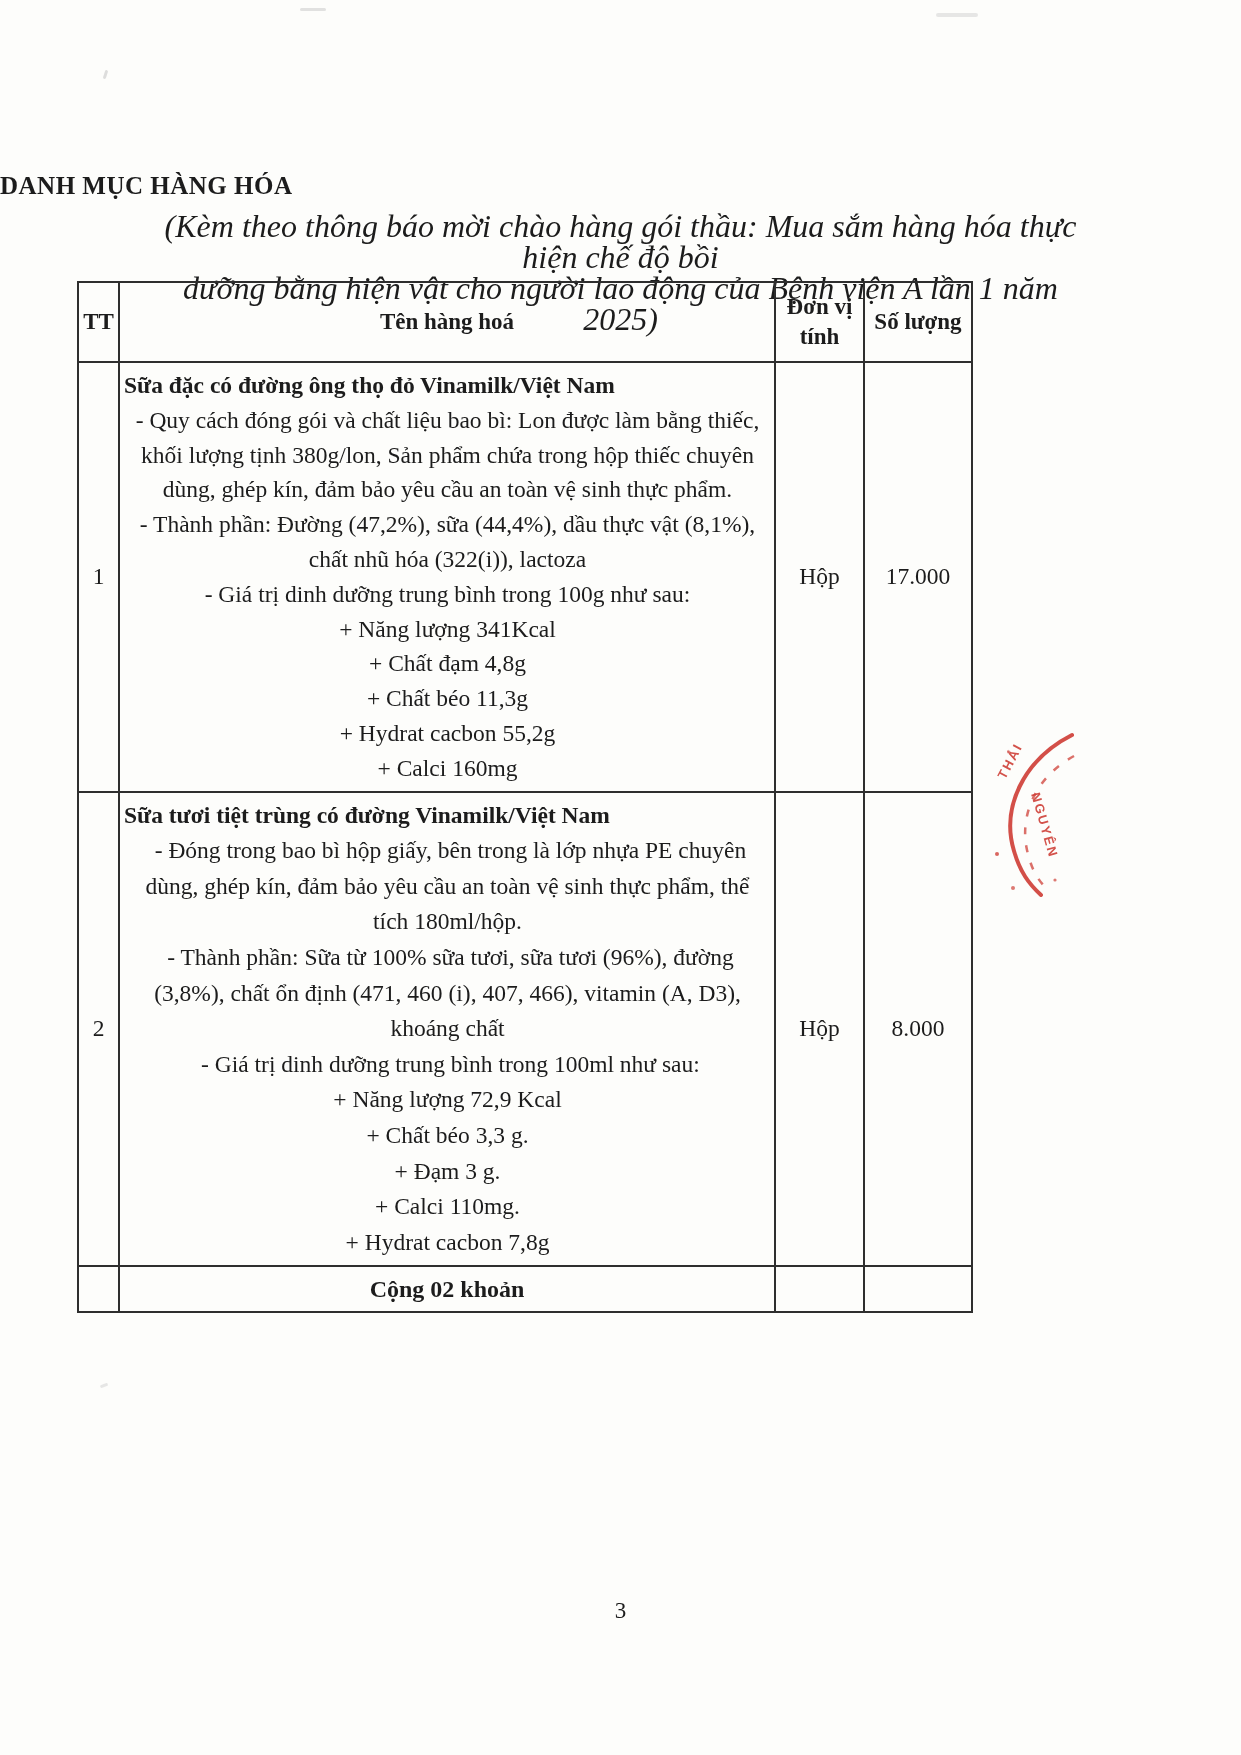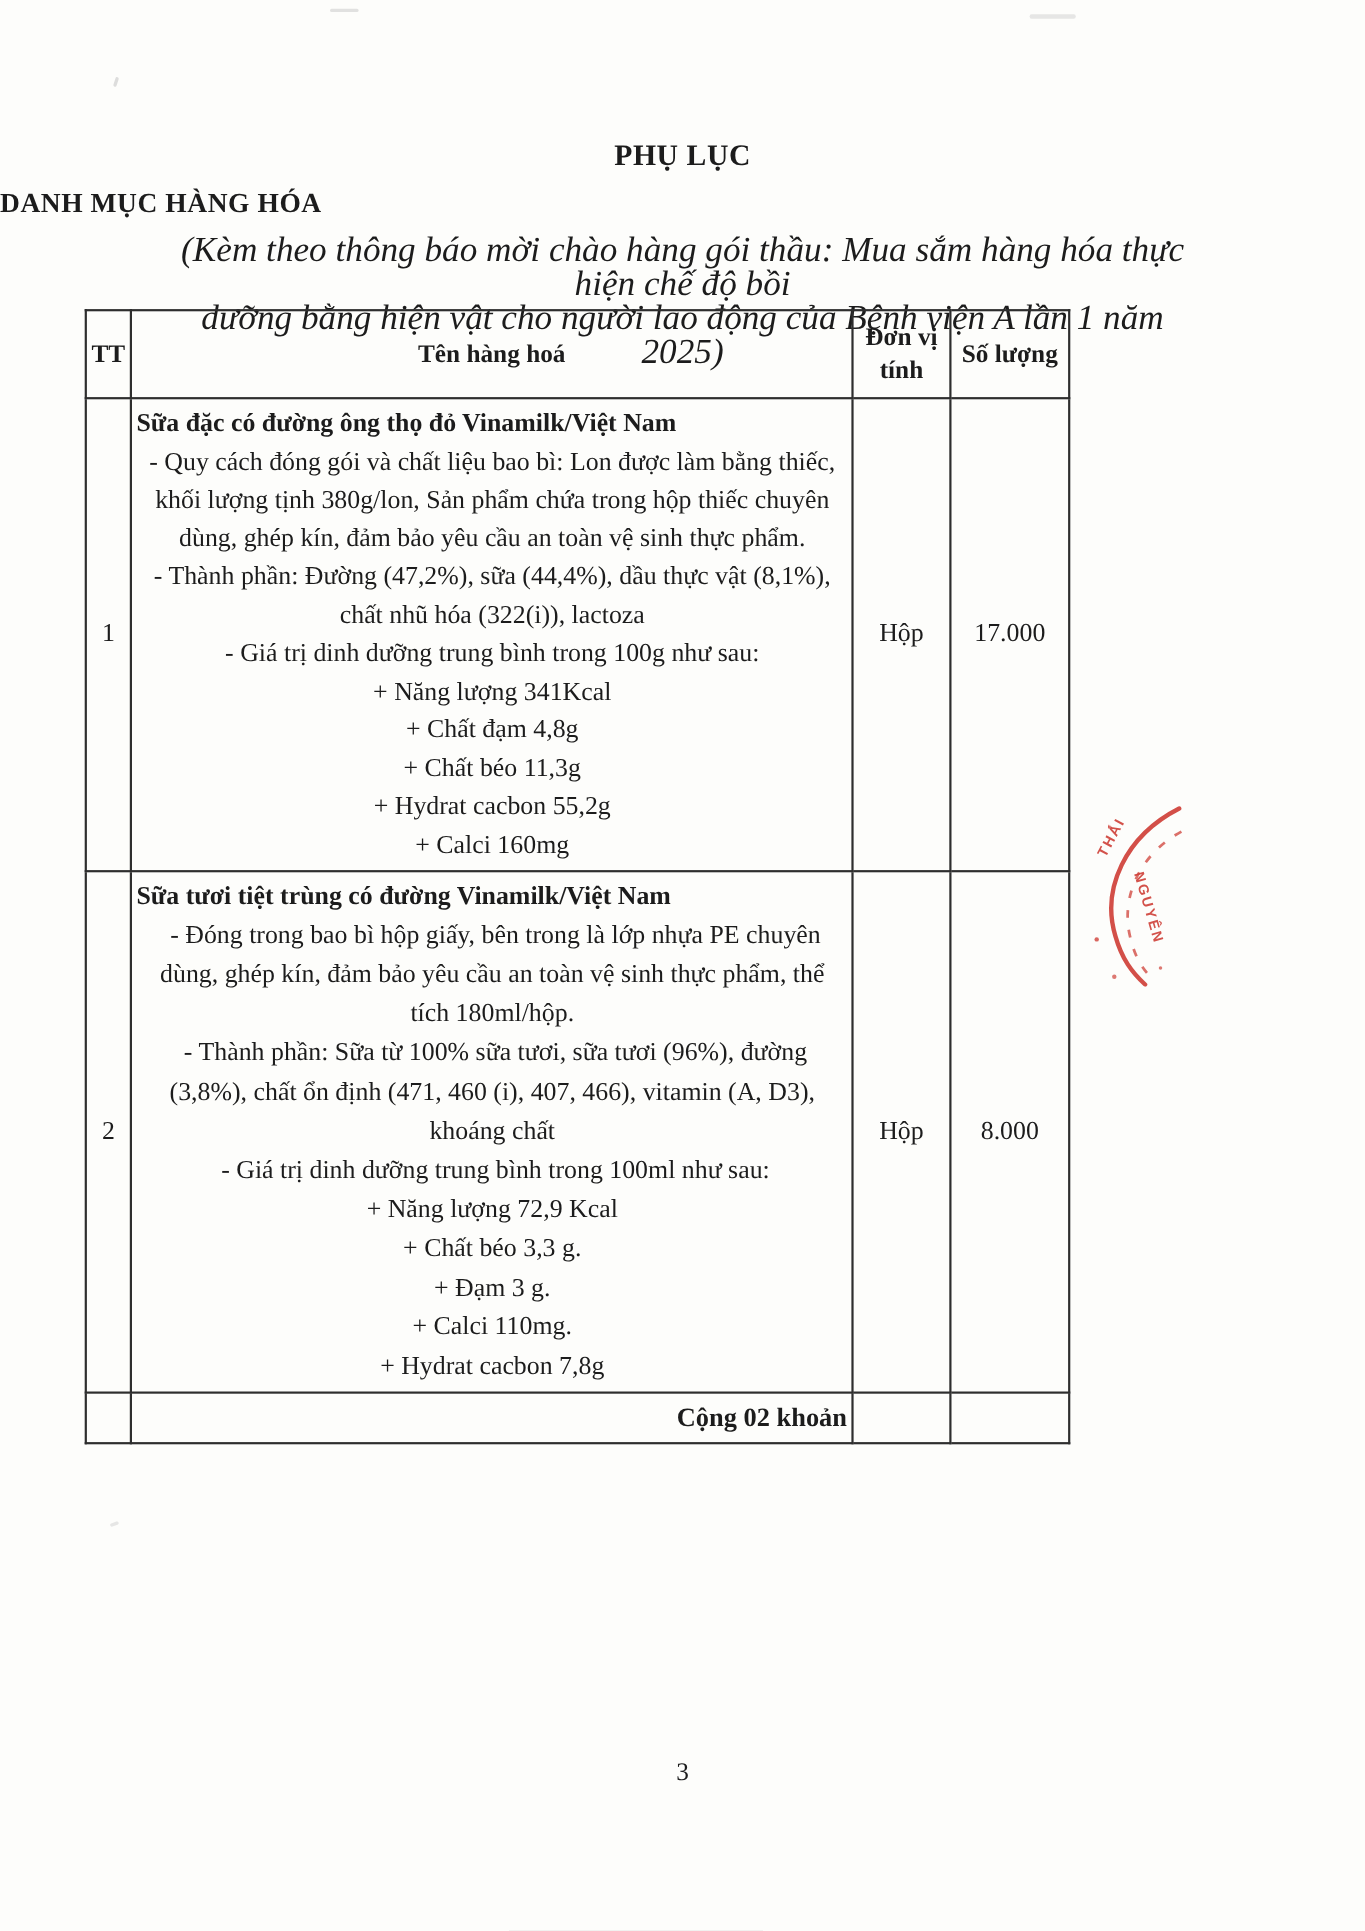--- a/index.html
+++ b/index.html
@@ -50,21 +50,21 @@
   }
   td.name-cell {
     padding: 5px 3px 5px 4px; font-size: 23.5px; line-height: 34.8px;
     vertical-align: top;
     margin-top: 42px;
   }
   tr.row2 td.name-cell { line-height: 35.6px; }
   .product-title { font-weight: bold; }
   .line { white-space: pre-wrap; text-align: center; }
   td.total-cell {
-    font-weight: bold; font-size: 24px; padding: 7px 4px; text-align: right;
+    font-weight: bold; font-size: 24px; padding: 7px 4px; text-align: center;
   }
   tr.total-row td { height: 46px; }
 
   .stamp { position: absolute; left: 985px; top: 732px; width: 90px; height: 165px; }
   .stamp svg text {
     font-family: "Liberation Sans", sans-serif;
     font-weight: bold; letter-spacing: 2px;
   }
 
   .page-number {
@@ -75,21 +75,20 @@
 </head>
 <body>
 
 <div class="page">
 
   <div class="scan-artifact a1"></div>
   <div class="scan-artifact a2"></div>
   <div class="scan-artifact a3"></div>
   <div class="scan-artifact a4"></div>
 
-  <div class="title">PHỤ LỤC</div>
   <div class="subtitle">DANH MỤC HÀNG HÓA</div>
 
   <div class="note">
     <span>(Kèm theo thông báo mời chào hàng gói thầu: Mua sắm hàng hóa thực hiện chế độ bồi</span><br>
     <span>dưỡng bằng hiện vật cho người lao động của Bệnh viện A lần 1 năm 2025)</span>
   </div>
 
   <table class="doc-table">
     <colgroup>
       <col style="width:41px">

